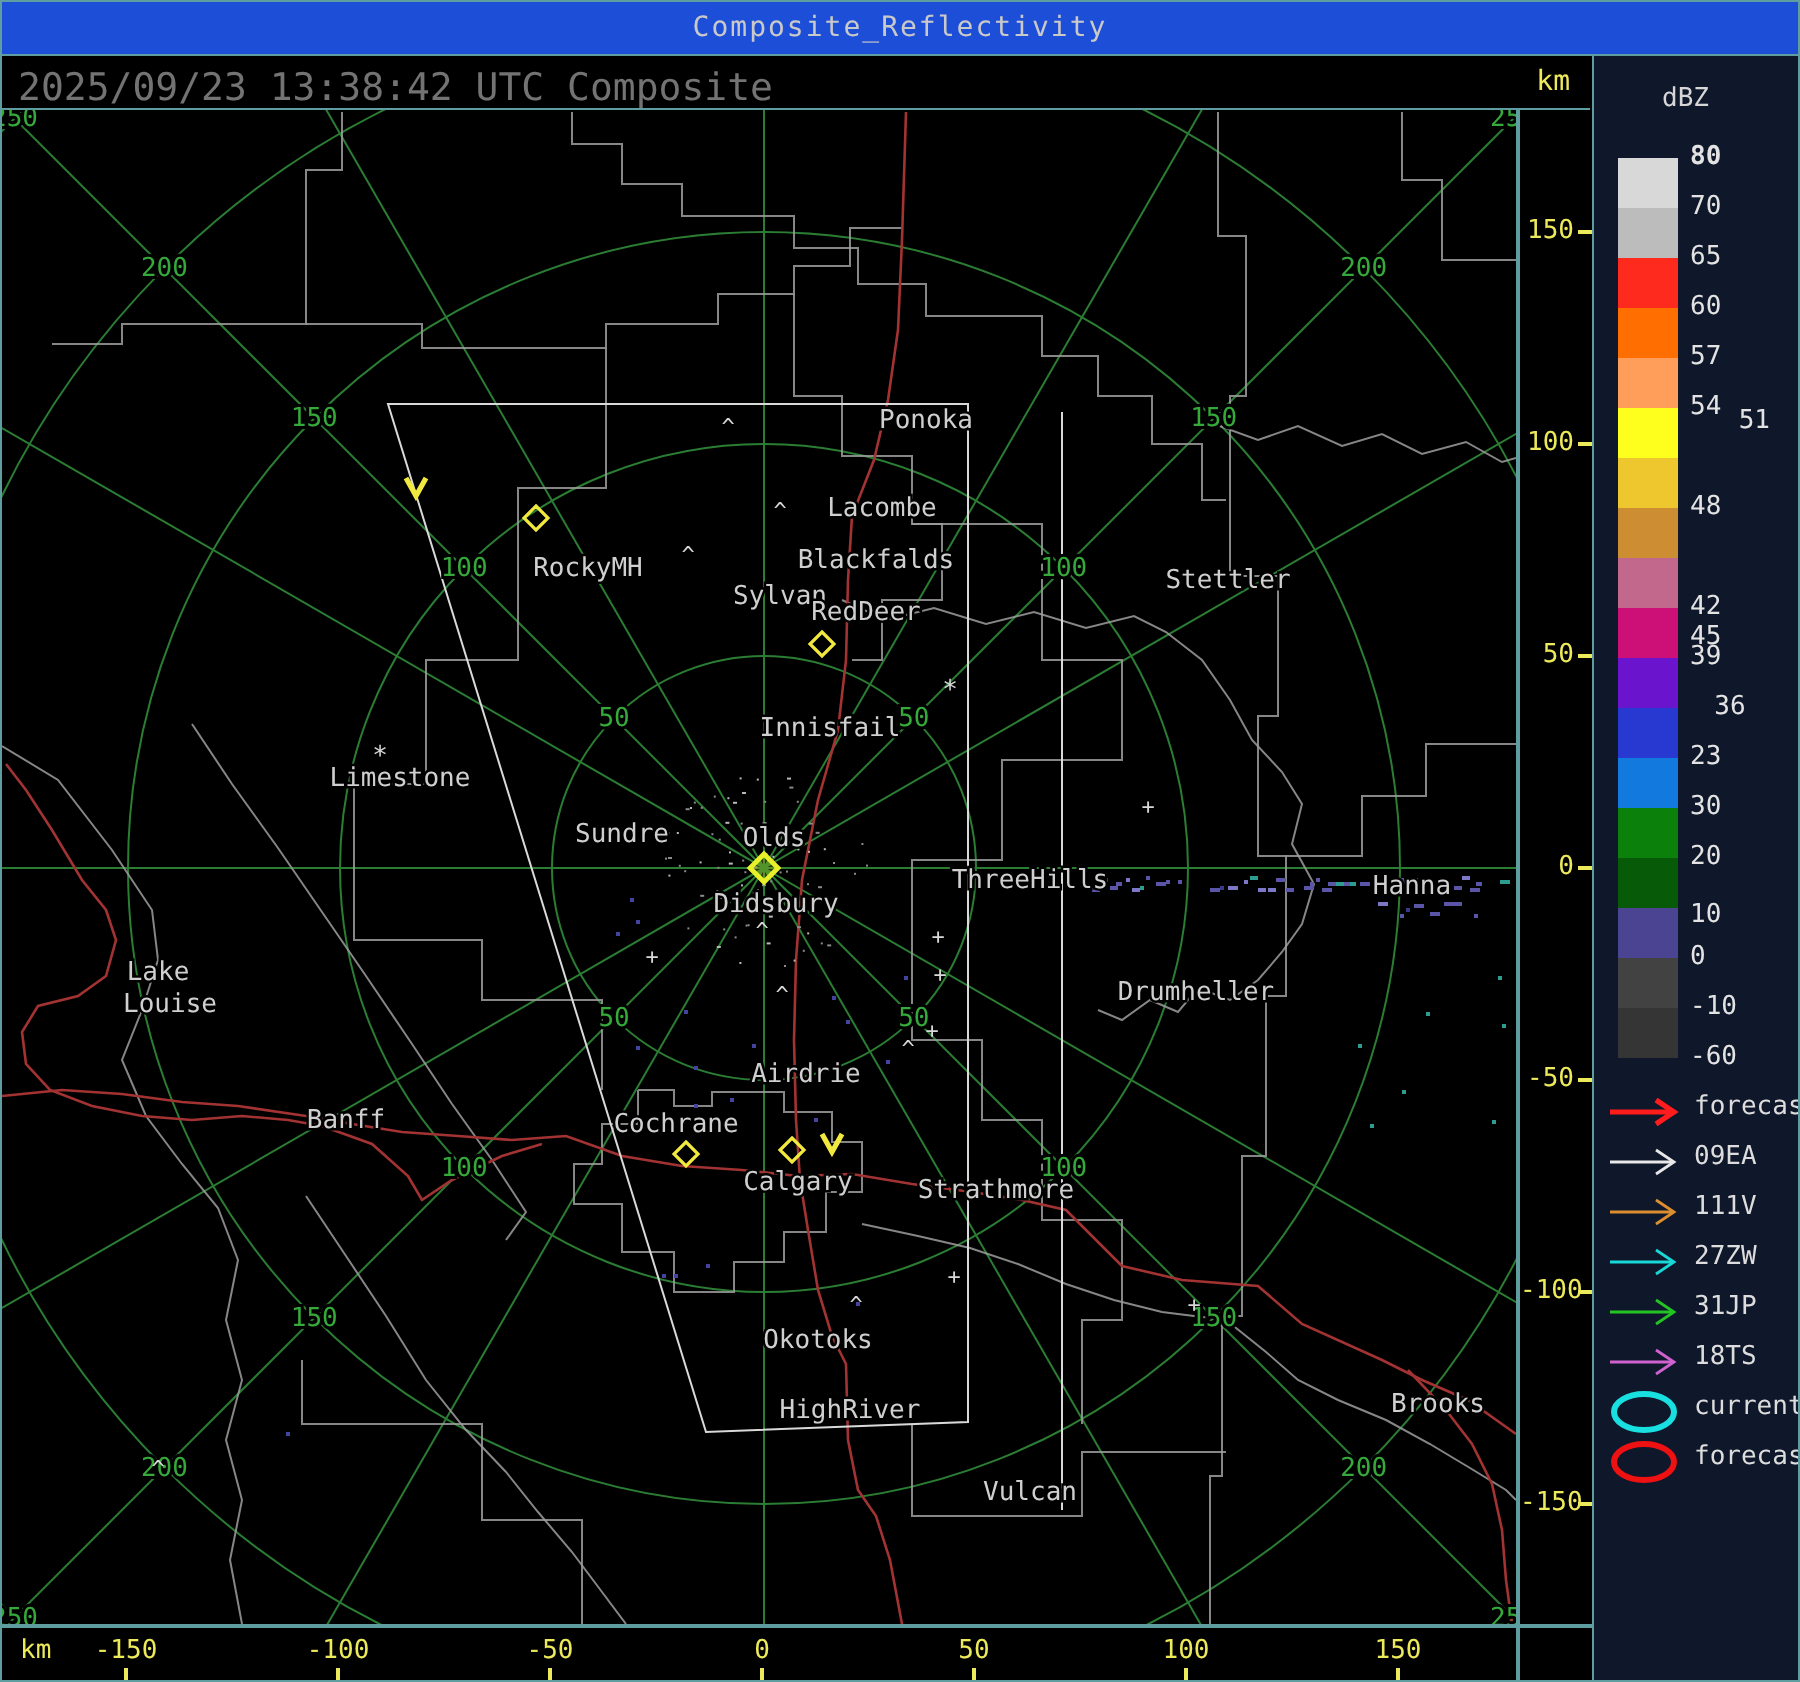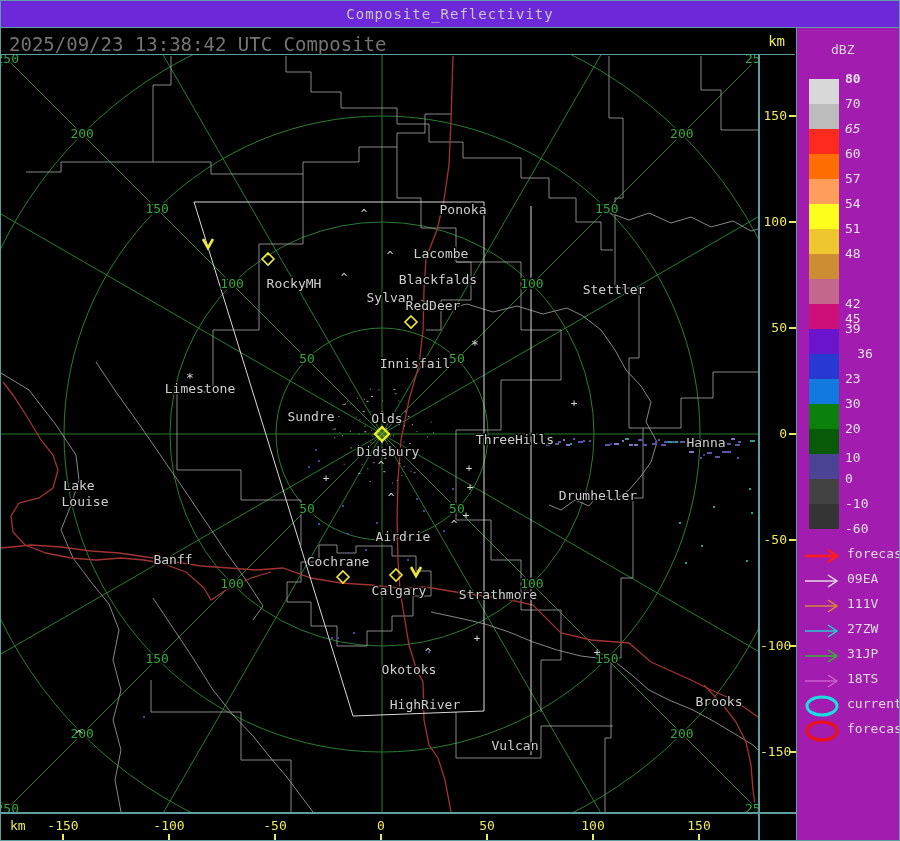--- a/index.html
+++ b/index.html
@@ -1,35 +1,35 @@
 <!DOCTYPE html>
 <html><head>
 <meta charset="utf-8">
 <style>
   html,body{margin:0;padding:0;background:#000;}
   #screen{position:relative;width:900px;height:841px;background:#000;overflow:hidden;
           font-family:"DejaVu Sans Mono",monospace;}
   #titlebar{position:absolute;left:0;top:0;width:898px;height:26px;border:1px solid #5f9ea0;
-            color:#c9c9c9;font-size:14px;line-height:26px;text-align:center;letter-spacing:1px;background:#6d28d9;}
+            color:#c9c9c9;font-size:14px;line-height:26px;text-align:center;letter-spacing:1px;background:#1d4ed8;}
   #infobar{position:absolute;left:1px;top:28px;width:794px;height:26px;background:#000;
            border-bottom:1px solid #5f9ea0;}
   #timestamp{position:absolute;left:8px;top:5px;color:#737373;font-size:19px;}
   #infobar-unit{position:absolute;right:10px;top:5px;color:#ece95a;font-size:14px;}
   #map{position:absolute;left:1px;top:55px;width:757px;height:757px;background:#000;}
   #rightaxis{position:absolute;left:758px;top:55px;width:38px;height:786px;background:#000;
              border-left:2px solid #5f9ea0;}
   #rightaxis .lbl{position:absolute;left:0;width:27px;text-align:right;color:#ece95a;font-size:13px;height:16px;line-height:16px;}
   #rightaxis .tick{position:absolute;left:29px;width:8px;height:2px;background:#ece95a;}
   #bottomaxis{position:absolute;left:0;top:812px;width:796px;height:29px;background:#000;
               border-top:2px solid #5f9ea0;}
   #bottomaxis .lbl{position:absolute;top:4px;color:#ece95a;font-size:13px;transform:translateX(-50%);}
   #bottomaxis .tick{position:absolute;top:20px;width:2px;height:8px;background:#ece95a;}
   #bottom-unit{position:absolute;left:10px;top:4px;color:#ece95a;font-size:13px;}
   #bottomaxis .vsep{position:absolute;left:758px;top:0;width:2px;height:29px;background:#5f9ea0;}
-  #rightpanel{position:absolute;left:796px;top:28px;width:103px;height:813px;background:#a21caf;
+  #rightpanel{position:absolute;left:796px;top:28px;width:103px;height:813px;background:#0f172a;
               border-left:1px solid #5f9ea0;}
   #dbz-label{position:absolute;left:34px;top:14px;color:#d6d6d6;font-size:13px;}
   .swatch{position:absolute;left:12px;width:30px;height:25px;}
   .swlbl{position:absolute;left:48px;width:40px;color:#e3e3e3;font-size:13px;height:16px;line-height:16px;}
   .legrow{position:absolute;left:6px;height:24px;}
   .legrow svg{position:absolute;left:0;top:2px;}
   .legrow .t{position:absolute;left:44px;top:3px;color:#dddddd;font-size:13px;white-space:nowrap;}
   #frame{position:absolute;left:0;top:0;width:898px;height:839px;border:1px solid #5f9ea0;pointer-events:none;}
   svg text{font-family:"DejaVu Sans Mono",monospace;}
 </style>
@@ -365,25 +365,25 @@
       <div class="swatch" style="top: 301px; background: rgb(106, 20, 205);"></div>
       <div class="swatch" style="top: 326px; background: rgb(39, 57, 208);"></div>
       <div class="swatch" style="top: 351px; background: rgb(18, 122, 222);"></div>
       <div class="swatch" style="top: 376px; background: rgb(11, 128, 11);"></div>
       <div class="swatch" style="top: 401px; background: rgb(7, 90, 7);"></div>
       <div class="swatch" style="top: 426px; background: rgb(75, 68, 146);"></div>
       <div class="swatch" style="top: 451px; background: rgb(66, 66, 66);"></div>
       <div class="swatch" style="top: 476px; background: rgb(53, 53, 53);"></div>
       <div class="swlbl" style="top: 43px; font-weight: bold;">80</div>
       <div class="swlbl" style="top: 68px;">70</div>
-      <div class="swlbl" style="top: 93px; font-style: italic;">65</div>
+      <div class="swlbl" style="top: 93px;">65</div>
       <div class="swlbl" style="top: 118px;">60</div>
       <div class="swlbl" style="top: 143px;">57</div>
       <div class="swlbl" style="top: 168px;">54</div>
-      <div class="swlbl" style="top: 193px;">51</div>
+      <div class="swlbl" style="top: 175px; text-align: right;">51</div>
       <div class="swlbl" style="top: 218px;">48</div>
       <div class="swlbl" style="top: 243px; margin-top: 40px;">45</div>
       <div class="swlbl" style="top: 268px;">42</div>
       <div class="swlbl" style="top: 293px;">39</div>
       <div class="swlbl" style="top: 318px; text-align: center;">36</div>
       <div class="swlbl" style="top: 343px;">23</div>
       <div class="swlbl" style="top: 368px;">30</div>
       <div class="swlbl" style="top: 393px;">20</div>
       <div class="swlbl" style="top: 422px;">10</div>
       <div class="swlbl" style="top: 443px;">0</div>

